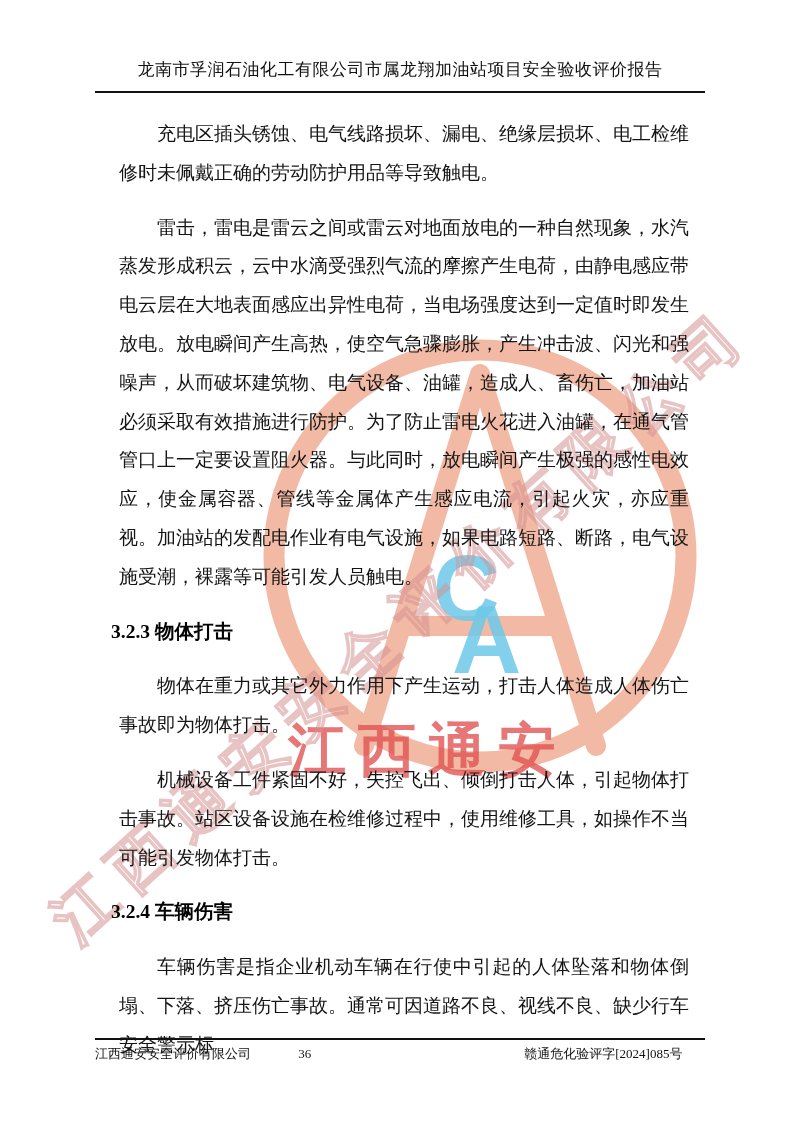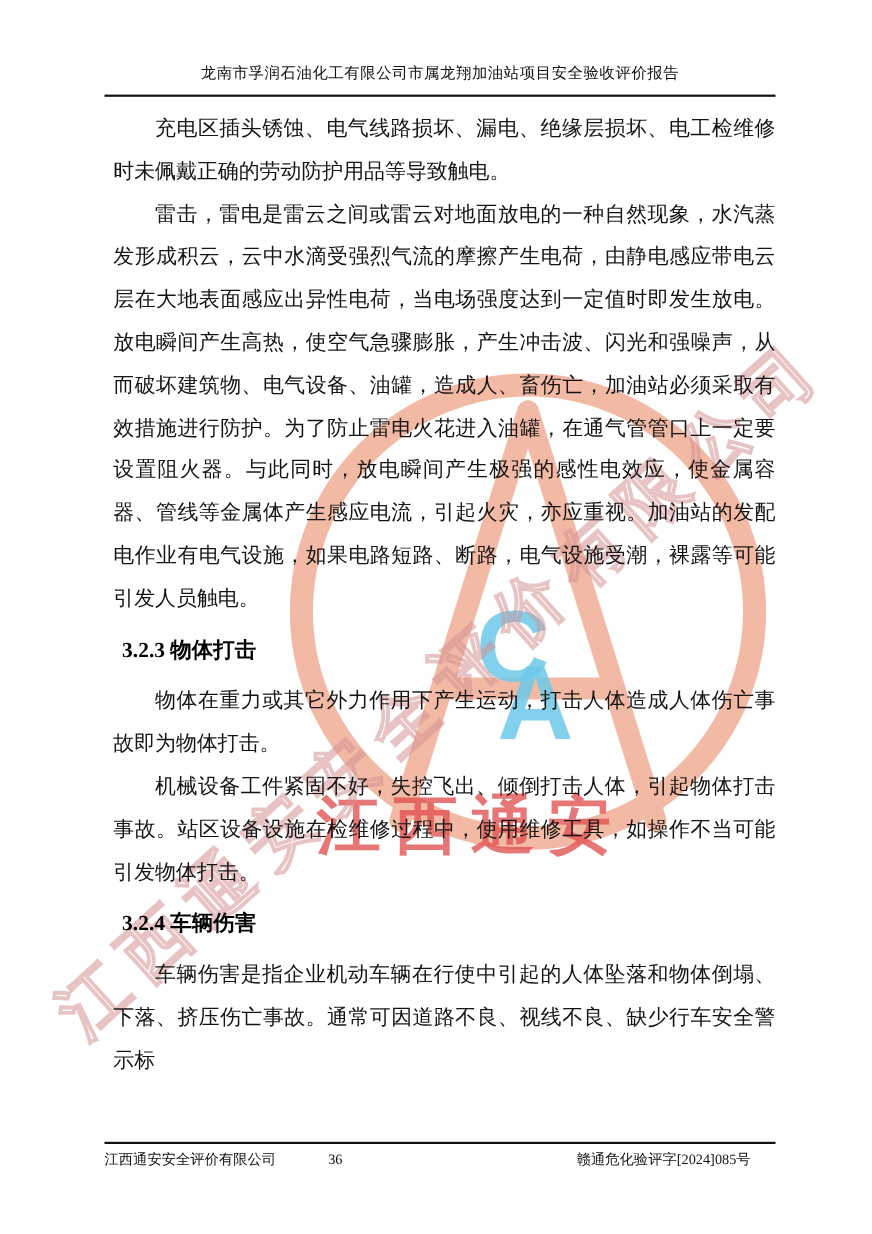--- a/index.html
+++ b/index.html
@@ -11,35 +11,35 @@
     overflow: hidden;
     font-family: "Liberation Serif", serif;
     color: #1a1a1a;
   }
 
   
   .header {
     position: absolute;
     left: 95px; right: 88px; top: 58px;
     text-align: center;
-    font-size: 14px;
+    font-size: 17px;
     letter-spacing: 0.5px;
     color: #111;
     padding-bottom: 10px;
     border-bottom: 2.5px solid #111;
   }
 
   
   .doc-body {
     position: absolute;
     left: 103px; right: 88px; top: 99px;
     z-index: 2;
   }
   .doc-body p {
-    margin: 0;
+    margin: 16px;
     font-size: 19px;
     line-height: 38.8px;
     text-align: justify;
     text-indent: 2em;
     color: #141414;
   }
   .doc-body h3 {
     margin: 8px;
     font-size: 19.5px;
     line-height: 38.8px;

